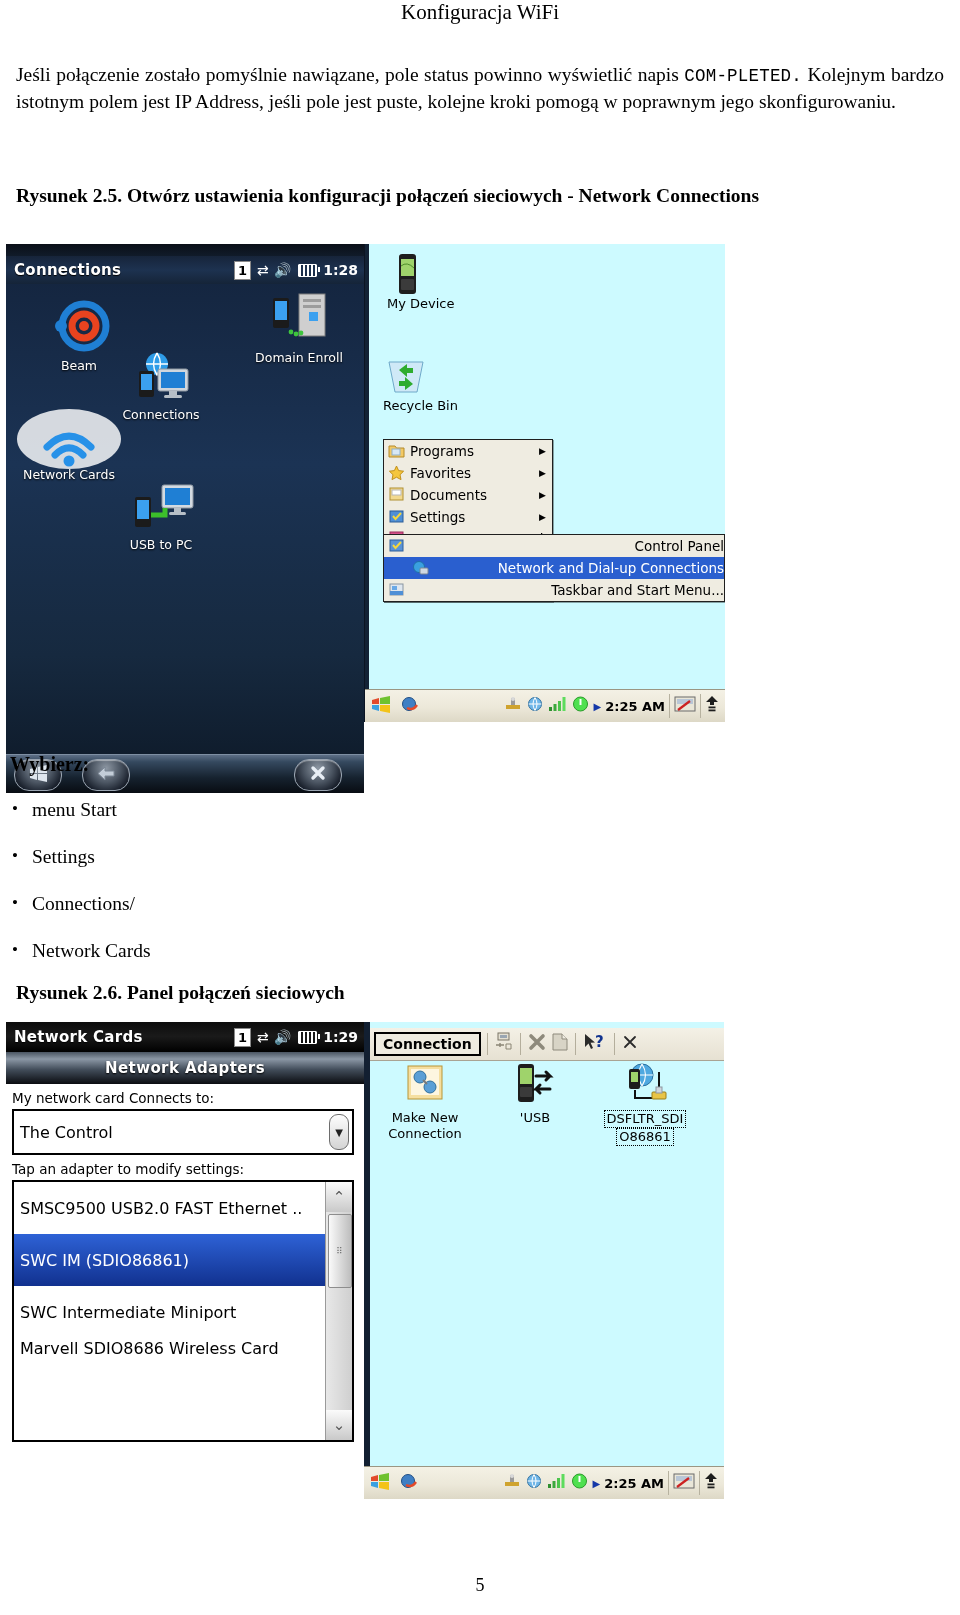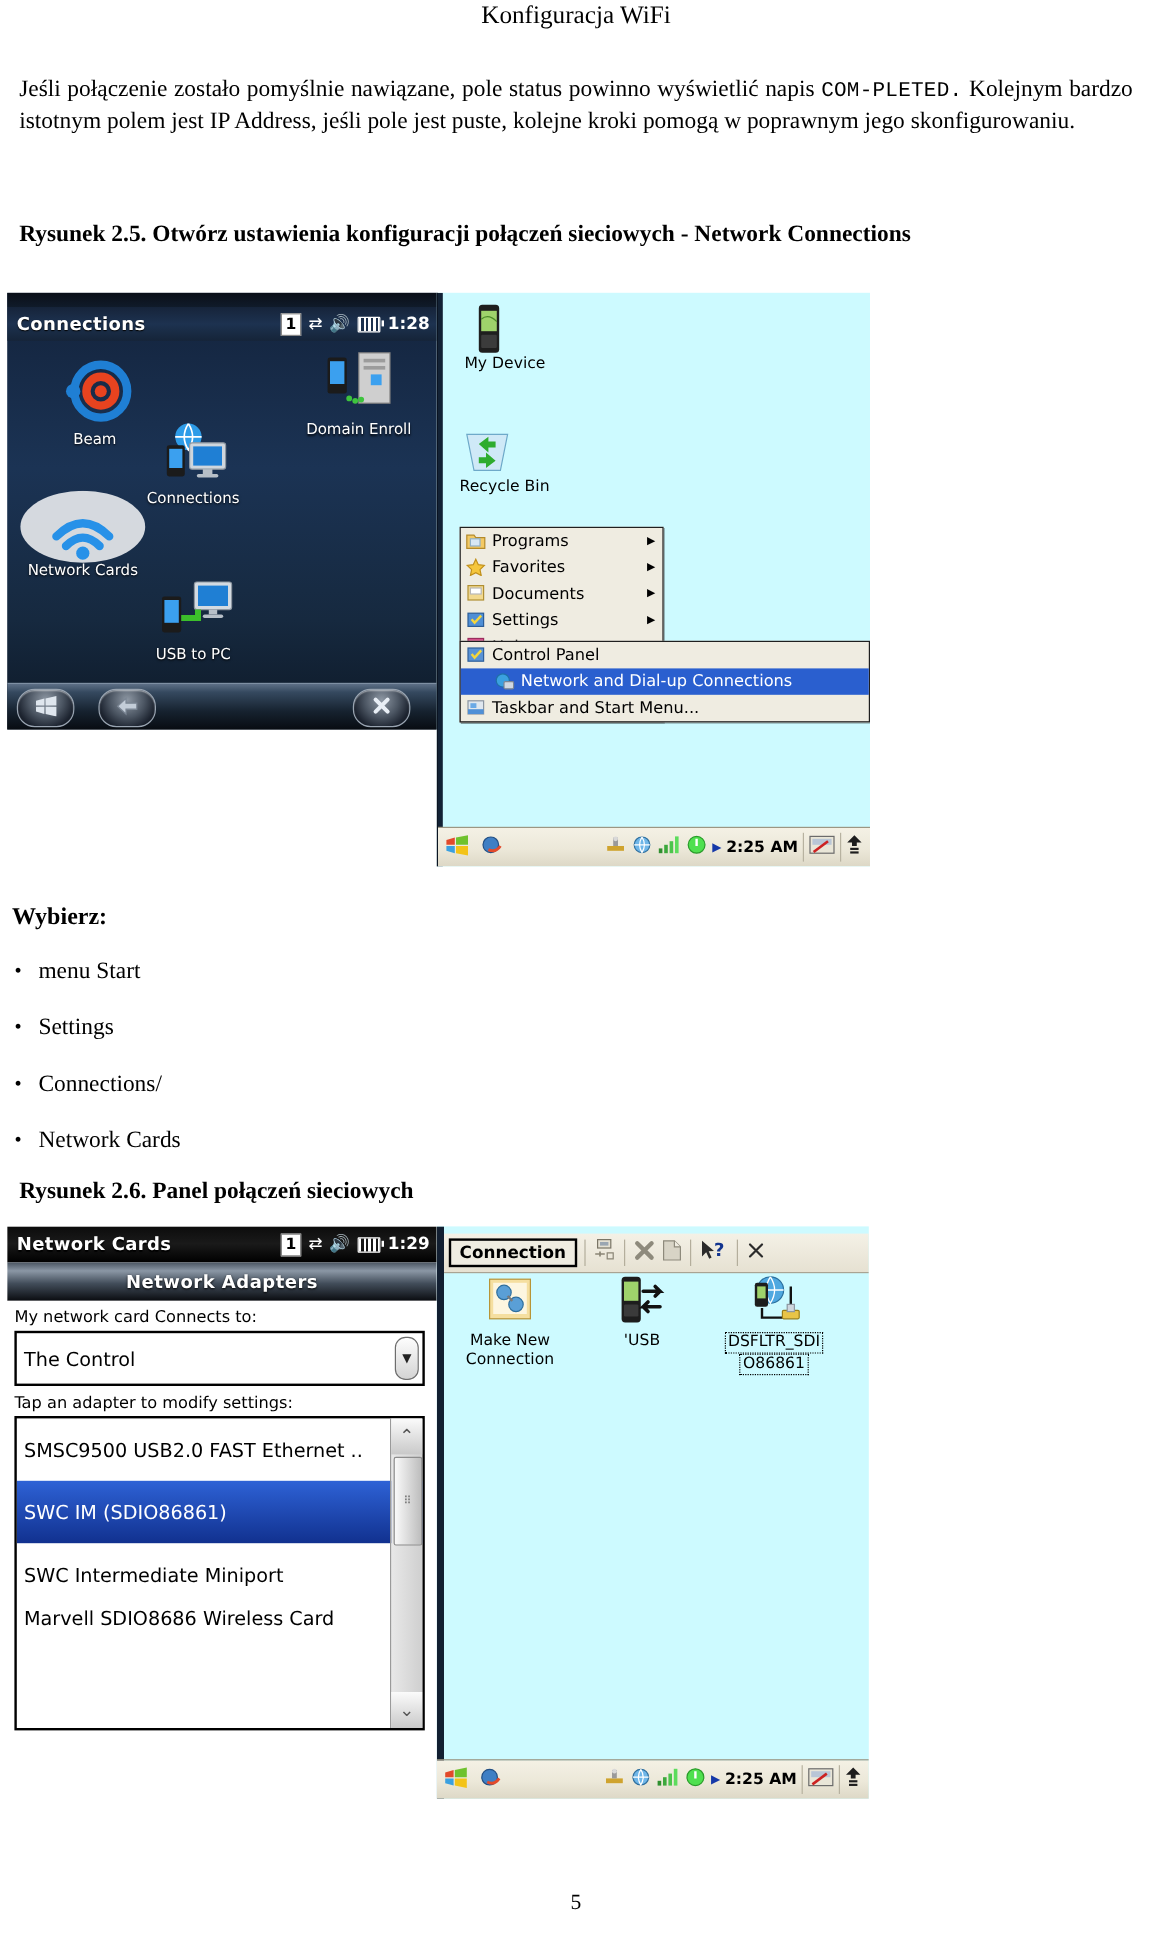--- a/index.html
+++ b/index.html
@@ -92,21 +92,21 @@
     left: 6px;
     top: 244px;
     width: 718px;
     height: 478px;
     font-family: "DejaVu Sans", "Liberation Sans", sans-serif;
   }
   
   .wm-panel {
     position: absolute;
     left: 0; top: 0;
-    width: 358px; height: 364px;
+    width: 358px; height: 549px;
     background: linear-gradient(180deg,#13233c 0%,#1b3354 40%,#16293f 75%,#0d1826 100%);
     overflow: hidden;
     text-decoration: underline;
   }
   .wm-topbar {
     position: absolute; left: 0; top: 0;
     width: 358px; height: 12px;
     background: linear-gradient(180deg,#0a0f18 0%,#101b2a 100%);
   }
   .wm-titlebar {
@@ -183,20 +183,21 @@
     position:absolute;
     background:#efece1;
     border:1px solid #1f1f1f;
     box-shadow: 1px 1px 0 rgba(0,0,0,.35);
   }
   .sm-item {
     height:22px; display:flex; align-items:center;
     font-size:13.5px; padding-left:4px; color:#000;
     font-family:"DejaVu Sans","Liberation Sans",sans-serif;
     position:relative;
+    justify-content:space-between;
   }
   .sm-item .sm-ico { width:18px; height:16px; margin-right:4px; flex:0 0 18px; }
   .sm-item .sm-arrow { margin-left:auto; margin-right:6px; font-size:9px; }
   .sm-sep { height:1px; background:#8a8a82; margin:3px 6px 3px 26px; }
   .sm-sub {
     position:absolute;
     background:#efece1;
     border:1px solid #1f1f1f;
     box-shadow: 1px 1px 0 rgba(0,0,0,.35);
   }

